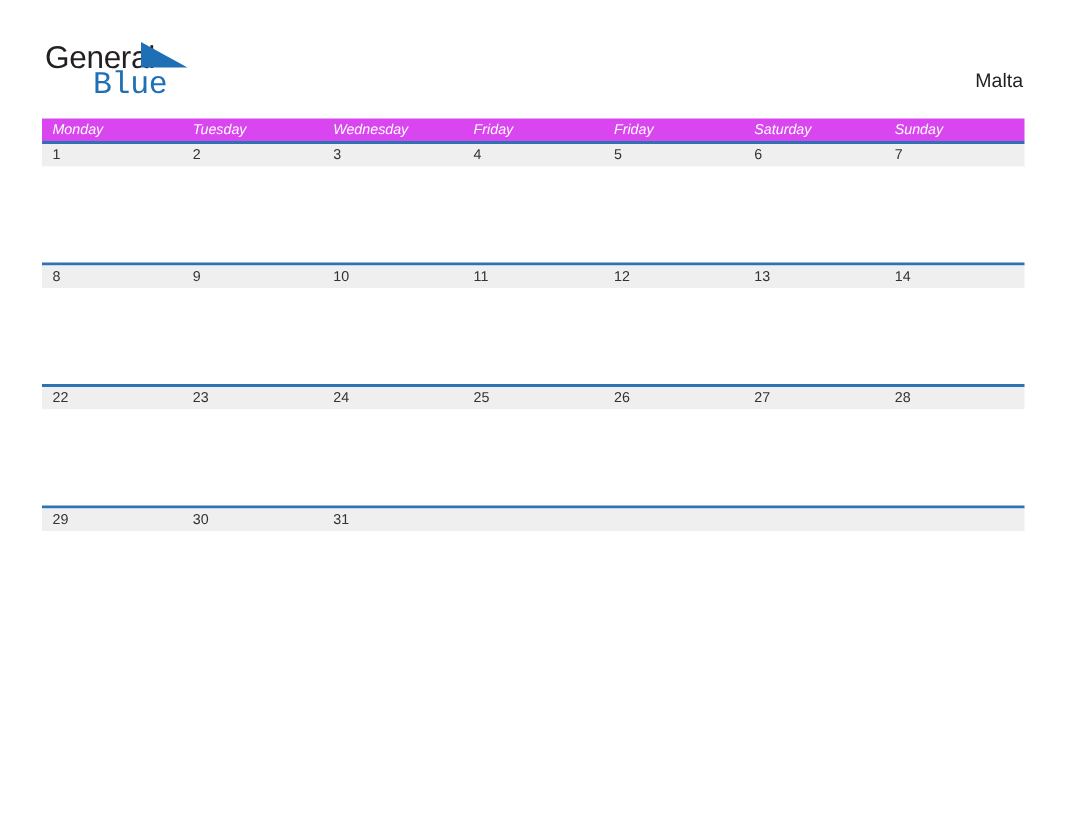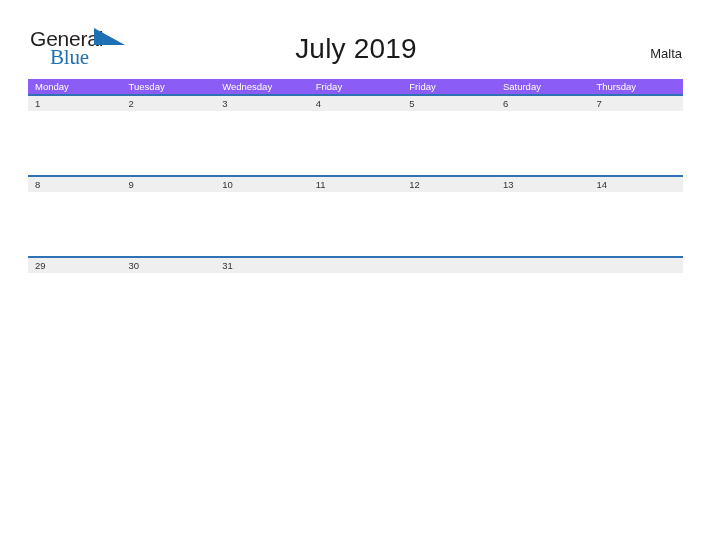--- a/index.html
+++ b/index.html
@@ -37,23 +37,23 @@
     font-size: 21px;
     color: #231f20;
     letter-spacing: -0.2px;
     font-family: "Liberation Sans", sans-serif;
     height: 22px;
   }
   .logo-row2 {
     font-size: 21px;
     color: #1f6fb5;
     letter-spacing: -0.2px;
-    margin-left: 20px;
+    margin-left: 32px;
     margin-top: -3px;
-    font-family: Liberation Serif, serif;
+    font-family: Liberation Mono, monospace;
   }
   .logo-flag {
     position: absolute;
     left: 62px;
     top: -1px;
     width: 34px;
     height: 22px;
   }
 
   .cal-title {
@@ -82,22 +82,23 @@
   
   .calendar {
     position: absolute;
     left: 28px;
     top: 79px;
     width: 655px;
   }
 
   .weekday-header {
     display: flex;
-    background: #8b5cf6;
+    background: #d946ef;
     height: 15px;
+    font-style: italic;
   }
   .weekday-cell {
     flex: 1 1 0;
     color: #ffffff;
     font-size: 9.5px;
     line-height: 15px;
     padding-left: 7px;
     box-sizing: border-box;
     white-space: nowrap;
     overflow: hidden;
@@ -145,36 +146,35 @@
       <span>General</span>
       <span class="logo-flag">
         <svg width="34" height="22" viewBox="0 0 34 22" xmlns="http://www.w3.org/2000/svg">
           <polygon points="2,1 33,18 2,18" fill="#1f6fb5"></polygon>
         </svg>
       </span>
     </div>
     <div class="logo-row2">Blue</div>
   </div>
 
-  <div class="cal-title">July 2019</div>
 
   <div class="cal-country">Malta</div>
 
 </div>
 
 <div class="calendar">
 
   <div class="weekday-header">
     <div class="weekday-cell">Monday</div>
     <div class="weekday-cell">Tuesday</div>
     <div class="weekday-cell">Wednesday</div>
     <div class="weekday-cell">Friday</div>
     <div class="weekday-cell">Friday</div>
     <div class="weekday-cell">Saturday</div>
-    <div class="weekday-cell">Thursday</div>
+    <div class="weekday-cell">Sunday</div>
   </div>
 
   <div class="week-row">
     <div class="daynum-band">
       <div class="day-cell">1</div>
       <div class="day-cell">2</div>
       <div class="day-cell">3</div>
       <div class="day-cell">4</div>
       <div class="day-cell">5</div>
       <div class="day-cell">6</div>
@@ -190,20 +190,32 @@
       <div class="day-cell">10</div>
       <div class="day-cell">11</div>
       <div class="day-cell">12</div>
       <div class="day-cell">13</div>
       <div class="day-cell">14</div>
     </div>
     <div class="day-body"></div>
   </div>
 
 
+  <div class="week-row">
+    <div class="daynum-band">
+      <div class="day-cell">22</div>
+      <div class="day-cell">23</div>
+      <div class="day-cell">24</div>
+      <div class="day-cell">25</div>
+      <div class="day-cell">26</div>
+      <div class="day-cell">27</div>
+      <div class="day-cell">28</div>
+    </div>
+    <div class="day-body"></div>
+  </div>
 
   <div class="week-row">
     <div class="daynum-band">
       <div class="day-cell">29</div>
       <div class="day-cell">30</div>
       <div class="day-cell">31</div>
       <div class="day-cell empty"></div>
       <div class="day-cell empty"></div>
       <div class="day-cell empty"></div>
       <div class="day-cell empty"></div>

